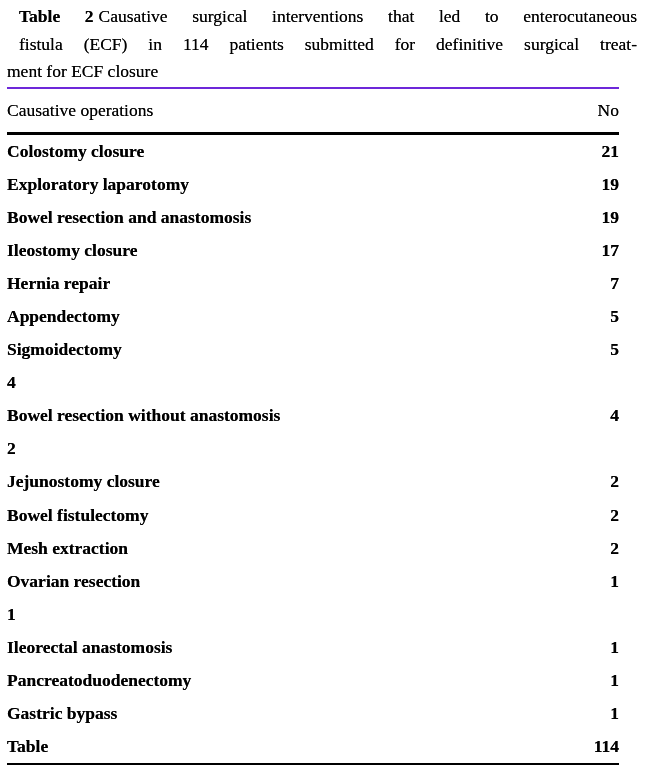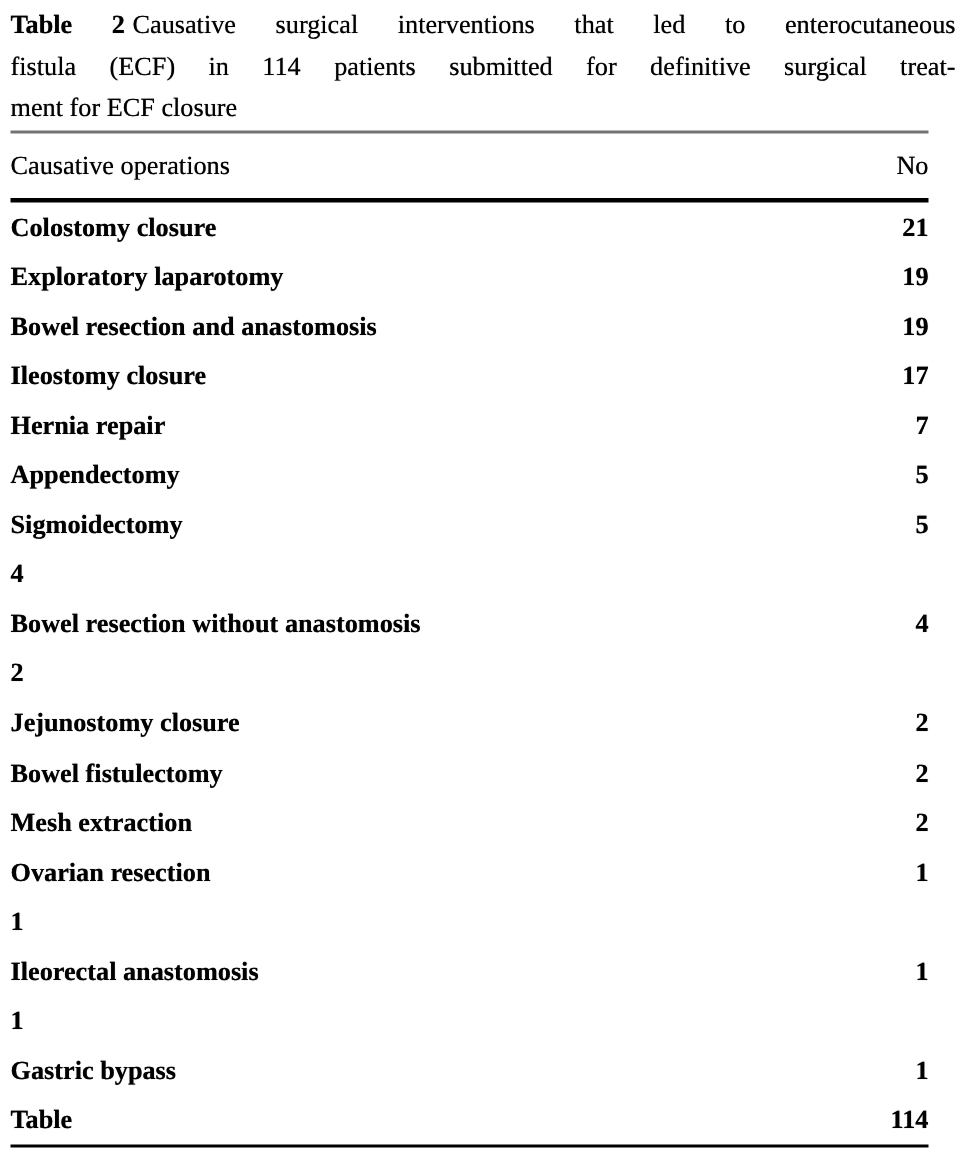--- a/index.html
+++ b/index.html
@@ -24,31 +24,32 @@
     width: 630px;
     font-size: 17.5px;
     line-height: 27.5px;
   }
   .cap-line {
     white-space: normal;
   }
   .cap-just {
     text-align: justify;
     text-align-last: justify;
+    margin-left: 12px;
   }
   .cap-label {
     font-weight: bold;
     margin-right: 5px;
   }
   
   .tbl {
     width: 612px;
     margin-top: 1px;
     font-size: 17.5px;
-    border-top: 2px solid #737373;
+    border-top: 2px solid #6d28d9;
   }
   .hdr-row {
     display: flex;
     justify-content: space-between;
     height: 43px;
     line-height: 43px;
     border-bottom: 3px solid #000000;
   }
   .rows {
     border-bottom: 2.5px solid #000000;
@@ -137,20 +138,21 @@
           <span class="cell-num">1</span>
         </div>
       <div class="row">
           <span class="cell-num">1</span>
         </div>
       <div class="row">
           <span class="cell-op">Ileorectal anastomosis</span>
           <span class="cell-num">1</span>
         </div>
       <div class="row">
+          <span class="cell-op">Pancreatoduodenectomy</span>
           <span class="cell-num">1</span>
         </div>
       <div class="row">
           <span class="cell-op">Gastric bypass</span>
           <span class="cell-num">1</span>
         </div>
       <div class="row">
           <span class="cell-op">Table</span>
           <span class="cell-num">114</span>
         </div>

